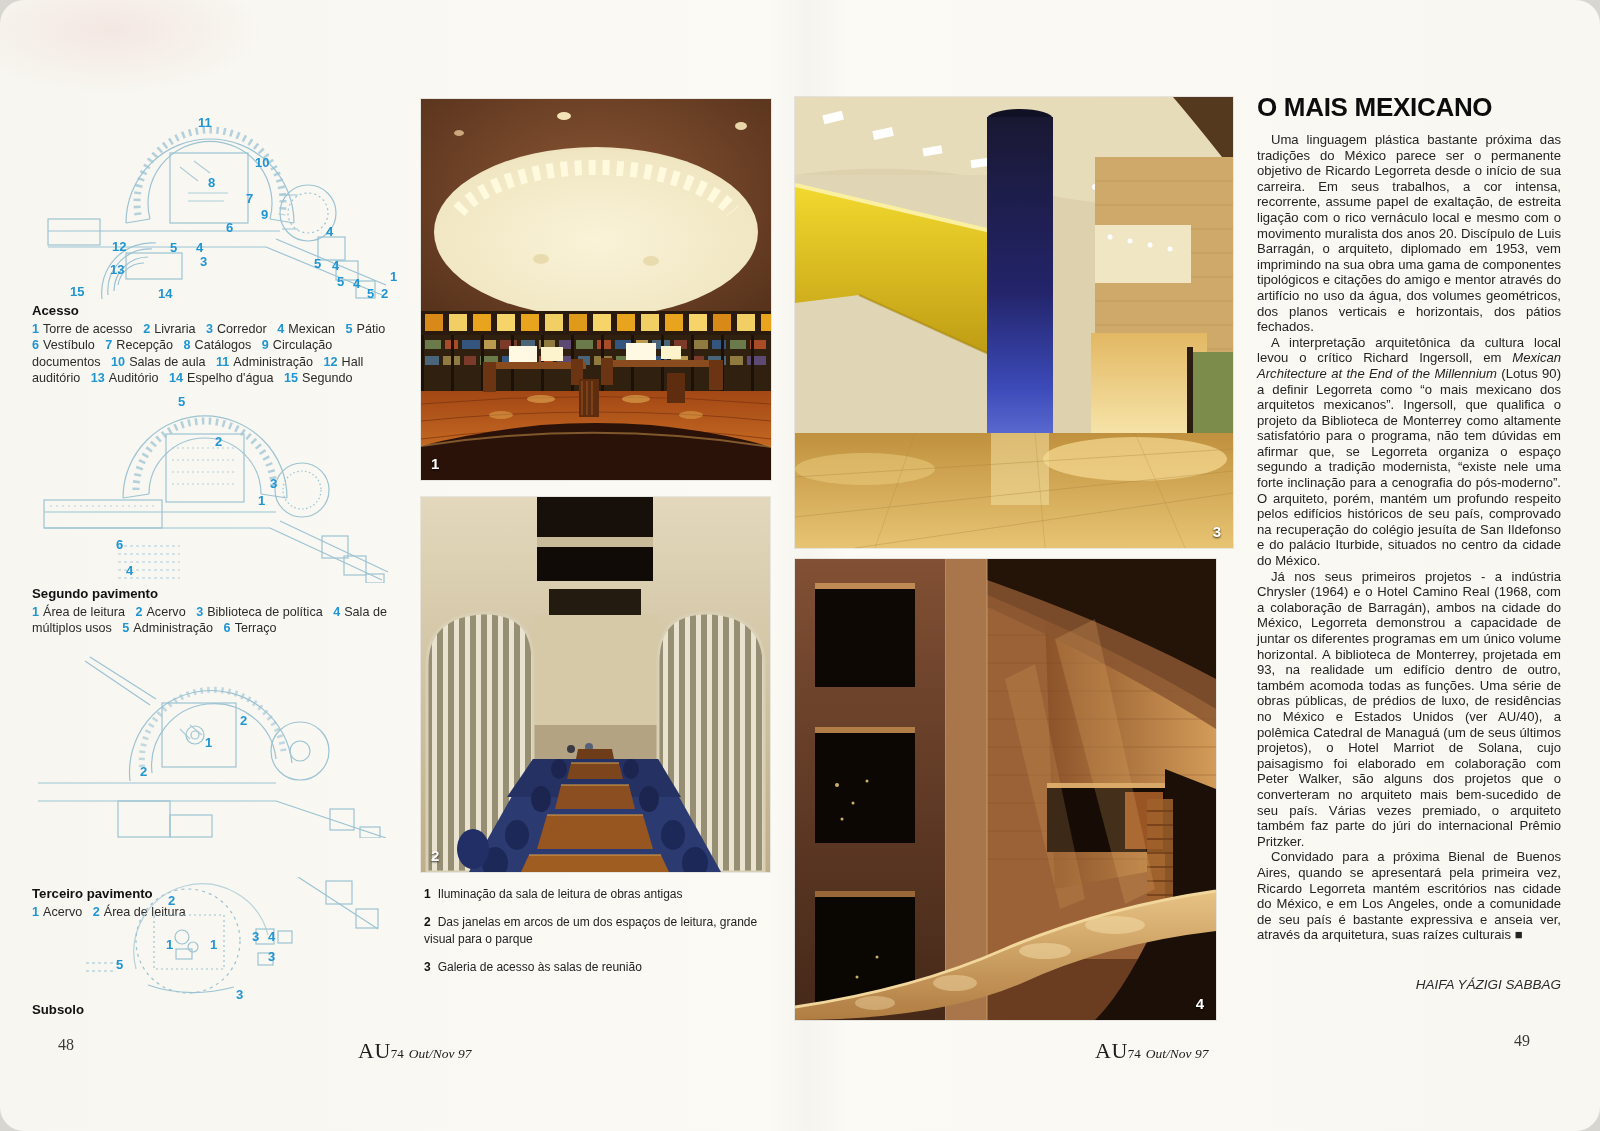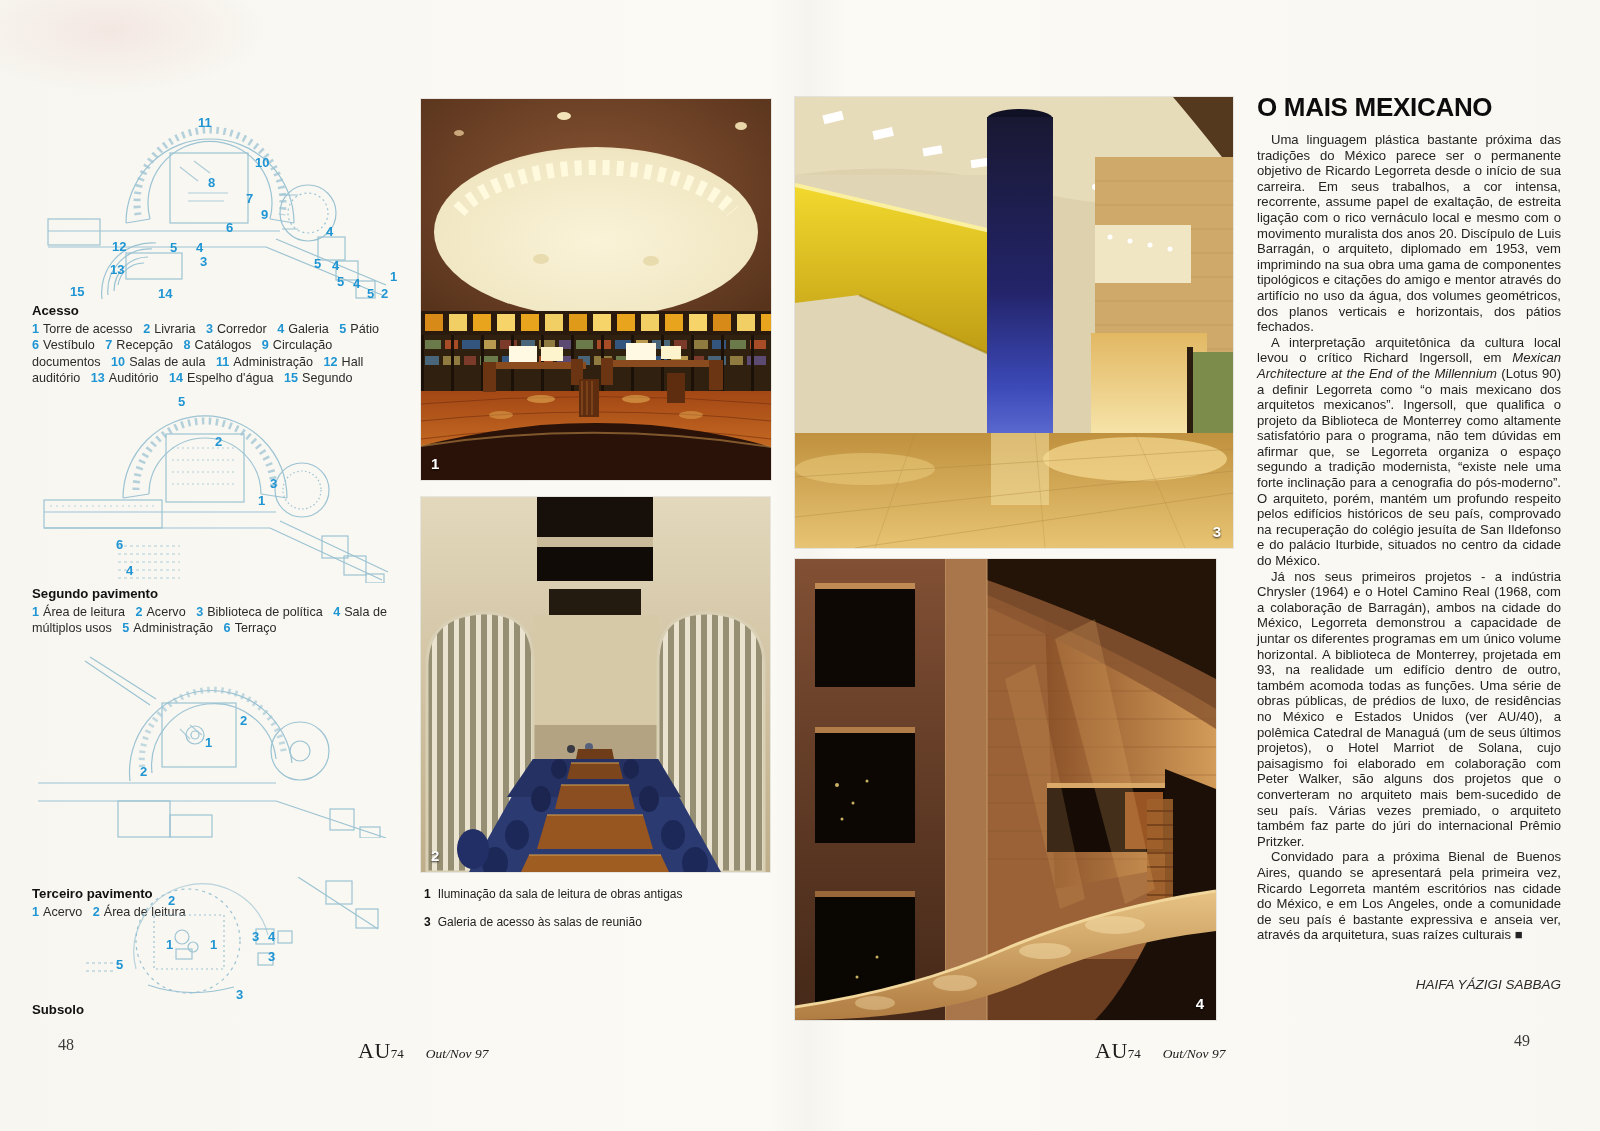--- a/index.html
+++ b/index.html
@@ -1,20 +1,20 @@
 <!DOCTYPE html>
 <html><head>
 <meta charset="utf-8">
 <style>
   html,body{margin:0;padding:0;background:#d8d6d0;}
   .spread{position:relative;width:1600px;height:1131px;overflow:hidden;
     background:
       radial-gradient(220px 90px at 110px 30px, rgba(225,150,150,.16), transparent 70%),
       linear-gradient(90deg,#f7f6f0 0%,#fbfaf5 48%,#f5f4ee 50.5%,#fbfaf5 53%,#f8f7f1 100%);
-    font-family:"Liberation Sans",sans-serif;color:#222;}
+    font-family:"Liberation Sans",sans-serif;color:#222;border-radius:24px;}
   .abs{position:absolute;}
   
   .plan-svg{position:absolute;left:0;}
   .legend{position:absolute;left:2px;width:362px;font-size:12.6px;line-height:16.5px;color:#2b2b2b;}
   .legend-h{font-weight:bold;font-size:13.2px;color:#111;margin-bottom:1px;}
   .ln{font-weight:bold;color:#1f95d4;margin:0 4px 0 0;}
   .li{margin-right:7px;white-space:normal;}
   text.pn{font-family:"Liberation Sans",sans-serif;font-size:13px;font-weight:bold;fill:#1f95d4;}
   
   .photo{position:absolute;background:#000;box-shadow:0 0 0 1px rgba(0,0,0,.08);}
@@ -30,21 +30,21 @@
   .article{position:absolute;left:1257px;top:92px;width:304px;}
   .article h1{margin:0 0 9px 0;font-size:26px;font-weight:bold;letter-spacing:-.3px;color:#0d0d0d;}
   .article p{margin:0;font-size:13.1px;line-height:15.6px;text-align:justify;text-indent:14px;color:#242424;}
   .article .it{font-style:italic;}
   .byline{margin-top:34px;text-align:right;font-style:italic;font-size:13.5px;color:#2a2a2a;}
   
   .pageno{position:absolute;font-family:"Liberation Serif",serif;font-size:16px;color:#3a3a3a;}
   .footer{position:absolute;font-family:"Liberation Serif",serif;color:#1d1d1d;white-space:nowrap;}
   .au-logo{font-size:22px;letter-spacing:.5px;}
   .au-issue{font-size:13px;}
-  .au-date{font-style:italic;font-size:13.5px;margin-left:22px;}
+  .au-date{font-style:italic;font-size:13.5px;margin-left:5px;}
 </style>
 </head>
 <body>
 
 <div class="spread">
 
   <section class="abs" style="left:30px;top:90px;width:380px;height:960px;">
 
     <svg class="plan-svg" style="top:5px;" width="380" height="205" viewBox="0 0 380 205">
       <g stroke="#9cc3d3" fill="none" stroke-width="1.2">
@@ -90,21 +90,21 @@
         <text class="pn" x="360" y="186">1</text>
       </g>
     </svg>
 
     <div class="legend" style="top:213px;">
       <div class="legend-h">Acesso</div>
       <div>
         <span class="li"><b class="ln">1</b><span>Torre de acesso</span></span>
         <span class="li"><b class="ln">2</b><span>Livraria</span></span>
         <span class="li"><b class="ln">3</b><span>Corredor</span></span>
-        <span class="li"><b class="ln">4</b><span>Galeria</span></span>
+        <span class="li"><b class="ln">4</b><span>Mexican</span></span>
         <span class="li"><b class="ln">5</b><span>Pátio</span></span>
         <span class="li"><b class="ln">6</b><span>Vestíbulo</span></span>
         <span class="li"><b class="ln">7</b><span>Recepção</span></span>
         <span class="li"><b class="ln">8</b><span>Catálogos</span></span>
         <span class="li"><b class="ln">9</b><span>Circulação documentos</span></span>
         <span class="li"><b class="ln">10</b><span>Salas de aula</span></span>
         <span class="li"><b class="ln">11</b><span>Administração</span></span>
         <span class="li"><b class="ln">12</b><span>Hall auditório</span></span>
         <span class="li"><b class="ln">13</b><span>Auditório</span></span>
         <span class="li"><b class="ln">14</b><span>Espelho d'água</span></span>
@@ -385,20 +385,21 @@
         <ellipse cx="74" cy="366" rx="13" ry="16" fill="#1c2858"></ellipse>
           <ellipse cx="274" cy="366" rx="13" ry="16" fill="#1c2858"></ellipse>
         <ellipse cx="52" cy="352" rx="16" ry="20" fill="#222f66"></ellipse>
       </g>
     </svg>
     <figcaption class="ph-num num-bl">2</figcaption>
   </figure>
 
   <div class="captions">
     <p class="cap"><b class="cap-n">1</b><span>Iluminação da sala de leitura de obras antigas</span></p>
+    <p class="cap"><b class="cap-n">2</b><span>Das janelas em arcos de um dos espaços de leitura, grande visual para o parque</span></p>
     <p class="cap"><b class="cap-n">3</b><span>Galeria de acesso às salas de reunião</span></p>
   </div>
 
   <div class="pageno" style="left:58px;top:1036px;">48</div>
   <div class="footer" style="left:358px;top:1038px;">
     <span class="au-logo">AU</span><span class="au-issue">74</span><span class="au-date">Out/Nov 97</span>
   </div>
 
   <figure class="photo" style="left:795px;top:97px;width:438px;height:451px;margin:0;">
     <svg viewBox="0 0 438 451" preserveAspectRatio="none">

